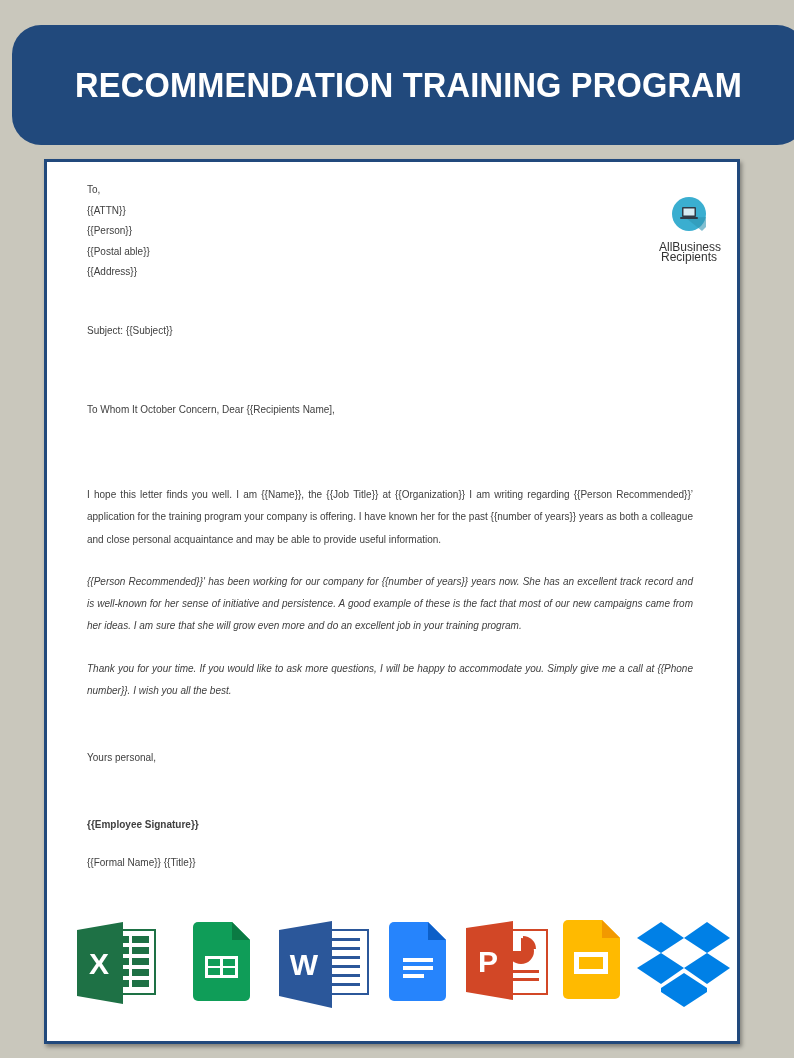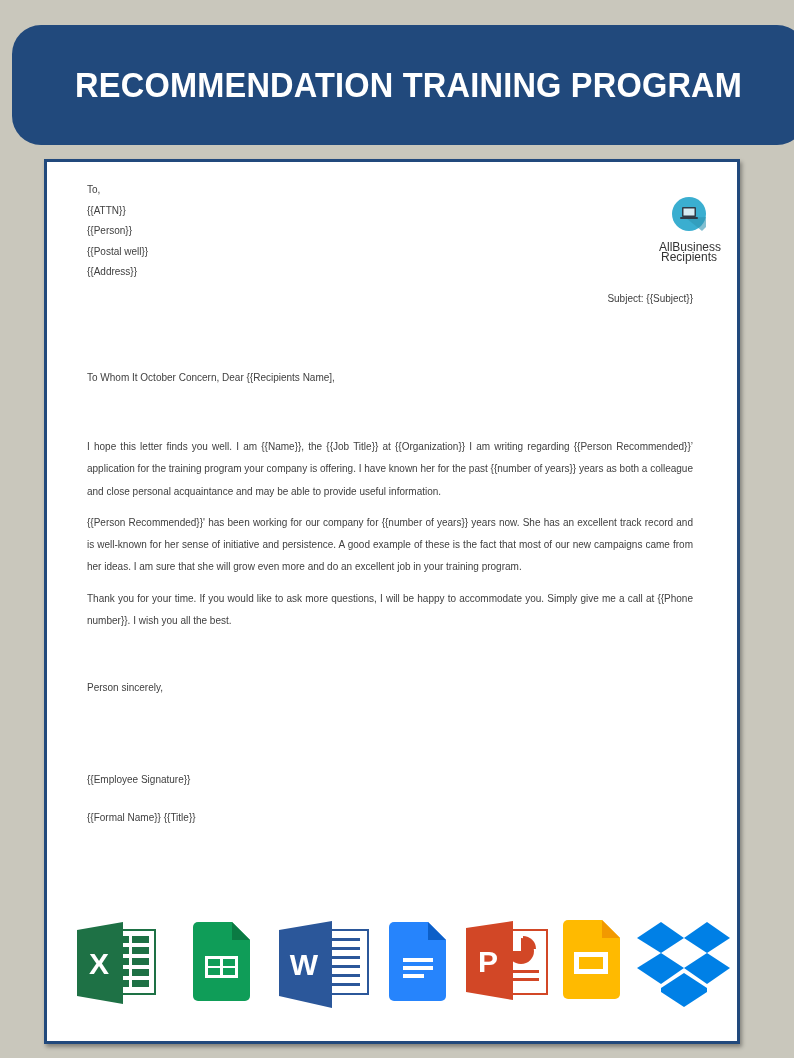--- a/index.html
+++ b/index.html
@@ -26,29 +26,29 @@
     background: #ffffff;
     border: 3px solid #21497c;
     box-shadow: 2px 3px 4px rgba(0,0,0,0.35);
   }
   .letter {
     position: absolute; left: 40px; top: 18px; width: 606px;
     font-family: "Liberation Sans", sans-serif;
     font-size: 10px; color: #404040;
   }
   .addr div { line-height: 20.6px; }
-  .subject { margin-top: 6px; line-height: 20px; text-align: right; }
+  .subject { margin-top: 38px; line-height: 20px; }
   .greeting { margin-top: 59px; line-height: 20px; }
   .para {
     text-align: justify; line-height: 22.3px; margin: 0;
   }
-  .p1 { margin-top: 48px; }
-  .p2, .p3 { margin-top: 9px; }
+  .p1 { margin-top: 64px; }
+  .p2, .p3 { margin-top: 20px; font-style: italic; }
   .closing { margin-top: 46px; line-height: 20px; }
-  .sig { margin-top: 72px; line-height: 20px; }
+  .sig { margin-top: 47px; line-height: 20px; font-weight: bold; }
   .formal { margin-top: 18px; line-height: 20px; }
 
   .logo {
     position: absolute; left: 612px; top: 35px; width: 60px;
     text-align: center;
   }
   .logo-circle {
     width: 34px; height: 34px; border-radius: 50%;
     background: #3aaed0; margin: 0 auto;
     position: relative;
@@ -84,29 +84,29 @@
       <div>AllBusiness</div>
       <div>Recipients</div>
     </div>
   </div>
 
   <div class="letter">
     <div class="addr">
       <div>To,</div>
       <div>{{ATTN}}</div>
       <div>{{Person}}</div>
-      <div>{{Postal well}}</div>
+      <div>{{Postal able}}</div>
       <div>{{Address}}</div>
     </div>
     <div class="subject">Subject: {{Subject}}</div>
     <div class="greeting">To Whom It October Concern, Dear {{Recipients Name],</div>
     <p class="para p1">I hope this letter finds you well. I am {{Name}}, the {{Job Title}} at {{Organization}} I am writing regarding {{Person Recommended}}’ application for the training program your company is offering. I have known her for the past {{number of years}} years as both a colleague and close personal acquaintance and may be able to provide useful information.</p>
     <p class="para p2">{{Person Recommended}}' has been working for our company for {{number of years}} years now. She has an excellent track record and is well-known for her sense of initiative and persistence. A good example of these is the fact that most of our new campaigns came from her ideas. I am sure that she will grow even more and do an excellent job in your training program.</p>
     <p class="para p3">Thank you for your time. If you would like to ask more questions, I will be happy to accommodate you. Simply give me a call at {{Phone number}}. I wish you all the best.</p>
-    <div class="closing">Person sincerely,</div>
+    <div class="closing">Yours personal,</div>
     <div class="sig">{{Employee Signature}}</div>
     <div class="formal">{{Formal Name}} {{Title}}</div>
   </div>
 
   <div class="icons">
 
     <svg class="icon" style="left:0" width="84" height="84" viewBox="0 0 84 84">
       <rect x="36" y="10" width="44" height="64" fill="#fff" stroke="#1e7145" stroke-width="2"></rect>
       <g fill="#1e7145">
         <rect x="42" y="16" width="12" height="7"></rect>

